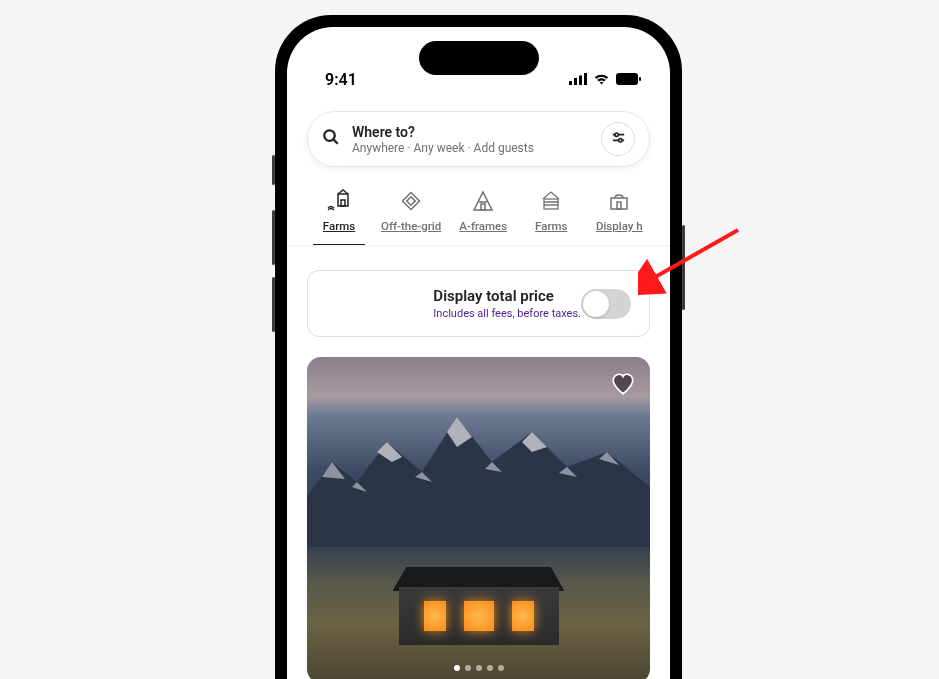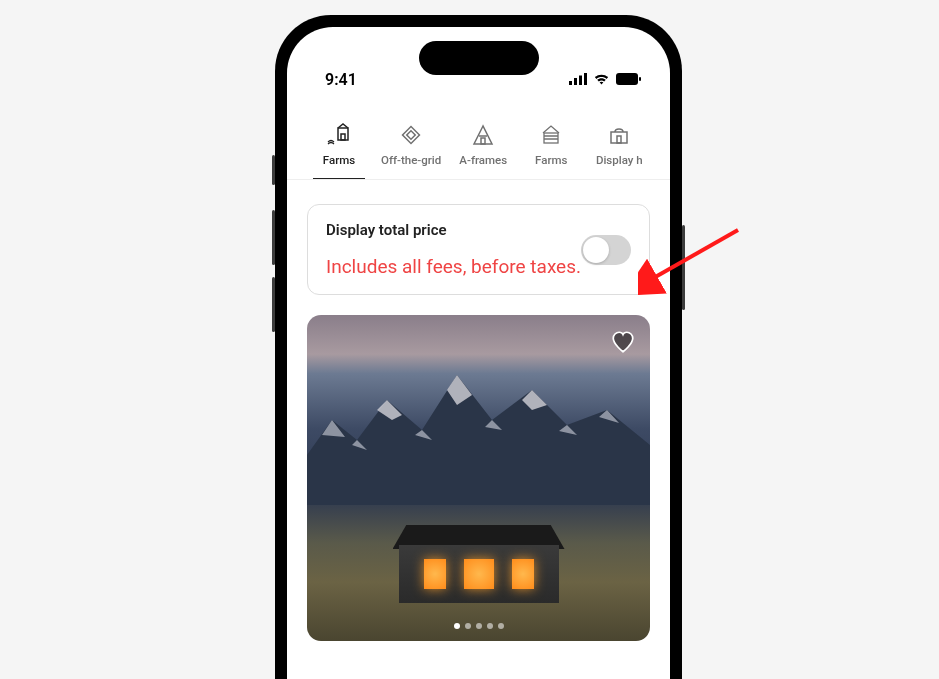--- a/index.html
+++ b/index.html
@@ -98,20 +98,21 @@
   .cat {
     flex: 0 0 auto;
     display: flex;
     flex-direction: column;
     align-items: center;
     gap: 6px;
     padding: 4px 8px 12px 8px;
     min-width: 68px;
     color: #717171;
     position: relative;
+    text-decoration: underline;
   }
   .cat.active { color: #222; }
   .cat.active::after {
     content: "";
     position: absolute;
     bottom: -1px;
     left: 8px;
     right: 8px;
     height: 2px;
     background: #222;
@@ -130,23 +131,23 @@
     display: flex;
     align-items: center;
     justify-content: flex-end;
   }
   .price-title {
     font-size: 15px;
     font-weight: 600;
     color: #222;
   }
   .price-sub {
-    font-size: 19px;
-    color: #ef4444;
-    margin-top: 16px;
+    font-size: 11px;
+    color: #4c1d95;
+    margin-top: 2px;
   }
   .toggle {
     width: 50px;
     height: 30px;
     background: #d4d4d4;
     border-radius: 16px;
     position: relative;
   }
   .toggle-knob {
     position: absolute;
@@ -282,20 +283,42 @@
         </span>
         <span>
           <svg width="26" height="12" viewBox="0 0 26 12">
               <rect x="0" y="0" width="22" height="12" rx="3" fill="#000"></rect>
               <rect x="23" y="4" width="2" height="4" rx="1" fill="#000"></rect>
             </svg>
         </span>
       </div>
     </div>
 
+    <div class="search-bar">
+      <span>
+        <svg width="18" height="18" viewBox="0 0 24 24" fill="none" stroke="#222" stroke-width="3">
+            <circle cx="10" cy="10" r="7"></circle>
+            <line x1="15" y1="15" x2="21" y2="21"></line>
+          </svg>
+      </span>
+      <div class="search-text">
+        <div class="search-title">Where to?</div>
+        <div class="search-sub">Anywhere · Any week · Add guests</div>
+      </div>
+      <div class="filter-btn">
+        <span>
+          <svg width="15" height="15" viewBox="0 0 16 16" fill="none" stroke="#222" stroke-width="1.8">
+              <line x1="2" y1="5" x2="14" y2="5"></line>
+              <circle cx="6" cy="5" r="1.8" fill="#fff"></circle>
+              <line x1="2" y1="11" x2="14" y2="11"></line>
+              <circle cx="10" cy="11" r="1.8" fill="#fff"></circle>
+            </svg>
+        </span>
+      </div>
+    </div>
 
     <div class="categories">
       <div class="cat active">
         <span class="cat-icon">
           <svg width="26" height="26" viewBox="0 0 26 26" fill="none" stroke="#222" stroke-width="1.5">
               <rect x="12" y="6" width="10" height="12"></rect>
               <path d="M12 6 L17 2 L22 6"></path>
               <path d="M2 20 Q5 17 8 20 M2 22 Q5 19 8 22" stroke-width="1.2"></path>
               <rect x="15" y="12" width="4" height="6"></rect>
             </svg>

